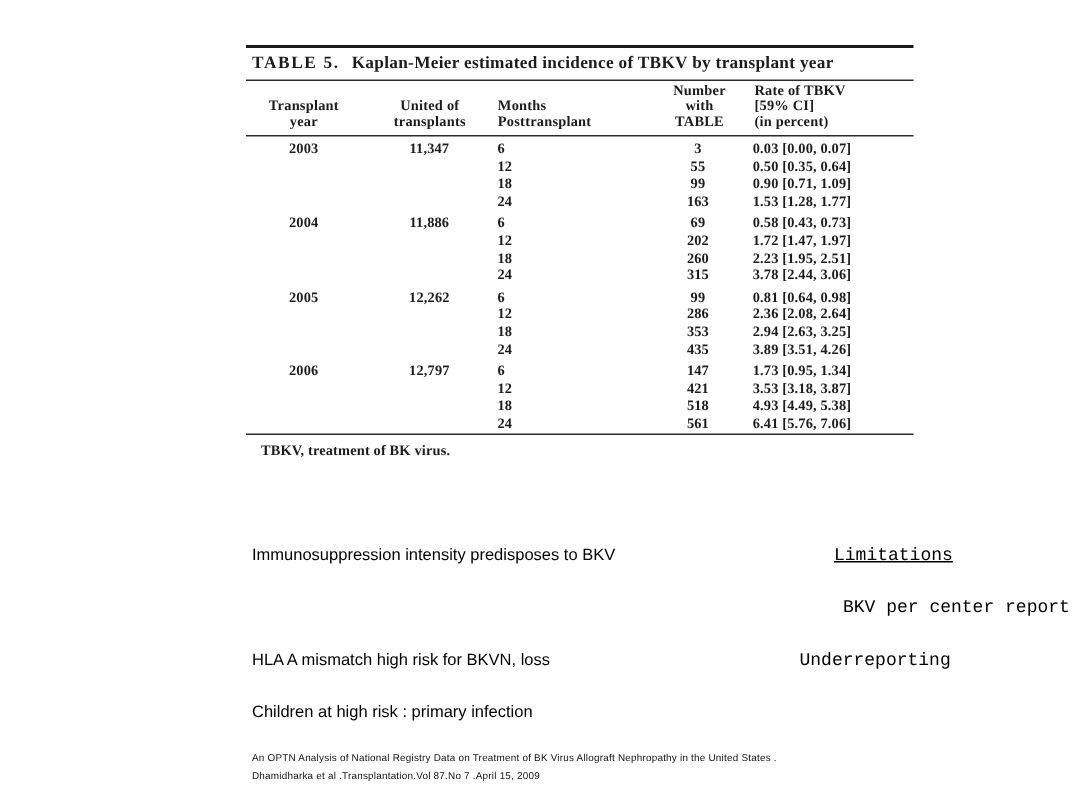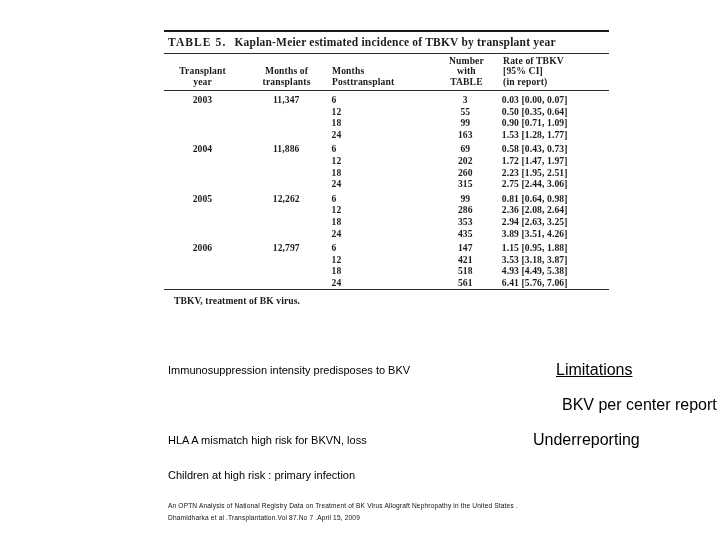--- a/index.html
+++ b/index.html
@@ -103,23 +103,24 @@
     position: absolute;
     left: 168px;
     top: 0;
     font-size: 11px;
     line-height: 14px;
     white-space: nowrap;
   }
   .bullet-right {
     position: absolute;
     top: 0;
-    font-size: 16px;
+    font-size: 12px;
     line-height: 14px;
     white-space: nowrap;
+    font-family: Liberation Mono, monospace;
   }
   #limitations-heading {
     text-decoration: underline;
     left: 556px;
   }
   #lim-1 { left: 530px; margin-left: 32px; }
   #lim-2 { left: 533px; }
   #lim-3 { left: 509px; }
 
   
@@ -148,36 +149,36 @@
   <div class="rule-light"></div>
 
   <table class="kmtable">
     <thead>
       <tr>
         <th class="col-year">
           <div>Transplant</div>
           <div>year</div>
         </th>
         <th class="col-ntx">
-          <div>Months of</div>
+          <div>United of</div>
           <div>transplants</div>
         </th>
         <th class="col-months">
           <div>Months</div>
           <div>Posttransplant</div>
         </th>
         <th class="col-nbkv">
           <div>Number</div>
           <div>with</div>
           <div>TABLE</div>
         </th>
         <th class="col-rate">
           <div>Rate of TBKV</div>
-          <div>[95% CI]</div>
-          <div>(in report)</div>
+          <div>[59% CI]</div>
+          <div>(in percent)</div>
         </th>
       </tr>
     </thead>
   </table>
 
   <div class="rule-light"></div>
 
   <table class="kmtable">
     <tbody id="table-body">
         <tr class="first-of-group">
@@ -227,21 +228,21 @@
           <td class="col-ntx"></td>
           <td class="col-months">18</td>
           <td class="col-nbkv">260</td>
           <td class="col-rate">2.23 [1.95, 2.51]</td>
         </tr>
         <tr>
           <td class="col-year"></td>
           <td class="col-ntx"></td>
           <td class="col-months">24</td>
           <td class="col-nbkv">315</td>
-          <td class="col-rate">2.75 [2.44, 3.06]</td>
+          <td class="col-rate">3.78 [2.44, 3.06]</td>
         </tr>
         <tr class="first-of-group">
           <td class="col-year">2005</td>
           <td class="col-ntx">12,262</td>
           <td class="col-months">6</td>
           <td class="col-nbkv">99</td>
           <td class="col-rate">0.81 [0.64, 0.98]</td>
         </tr>
         <tr>
           <td class="col-year"></td>
@@ -262,21 +263,21 @@
           <td class="col-ntx"></td>
           <td class="col-months">24</td>
           <td class="col-nbkv">435</td>
           <td class="col-rate">3.89 [3.51, 4.26]</td>
         </tr>
         <tr class="first-of-group">
           <td class="col-year">2006</td>
           <td class="col-ntx">12,797</td>
           <td class="col-months">6</td>
           <td class="col-nbkv">147</td>
-          <td class="col-rate">1.15 [0.95, 1.88]</td>
+          <td class="col-rate">1.73 [0.95, 1.34]</td>
         </tr>
         <tr>
           <td class="col-year"></td>
           <td class="col-ntx"></td>
           <td class="col-months">12</td>
           <td class="col-nbkv">421</td>
           <td class="col-rate">3.53 [3.18, 3.87]</td>
         </tr>
         <tr>
           <td class="col-year"></td>

